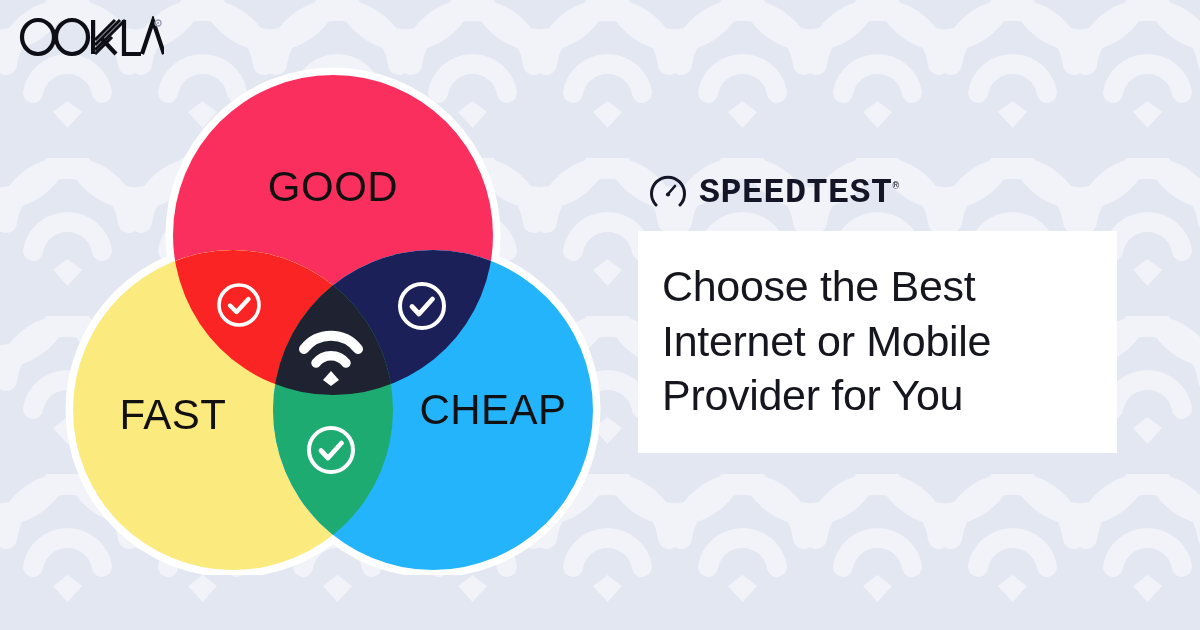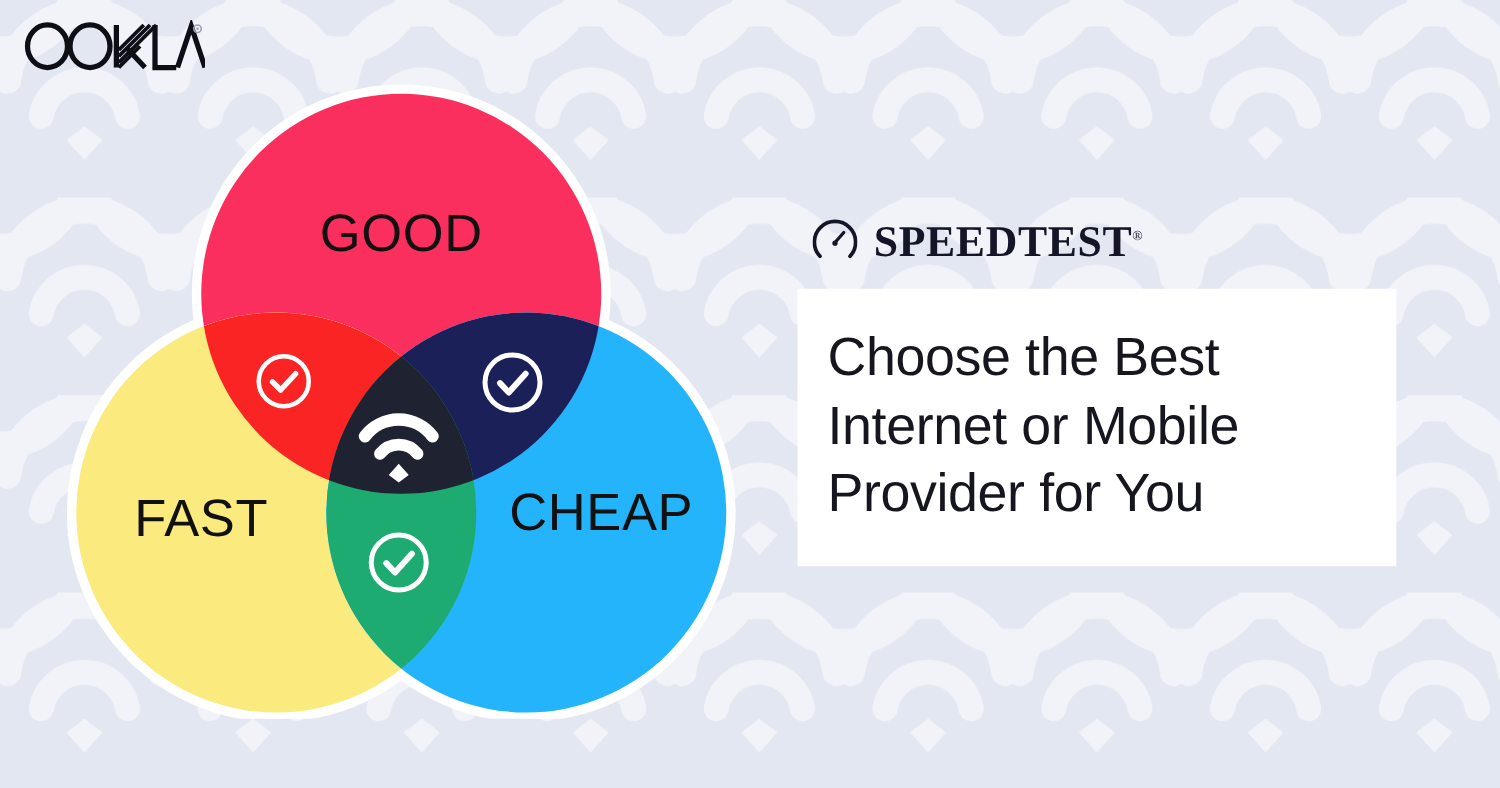--- a/index.html
+++ b/index.html
@@ -37,21 +37,21 @@
     position: absolute;
     left: 16px;
     top: 16px;
     z-index: 5;
     display: block;
   }
 
   
   #venn-wrap {
     position: absolute;
-    left: 36px;
+    left: 48px;
     top: 55px;
     width: 580px;
     height: 520px;
     z-index: 4;
   }
 
   
   #right-col {
     position: absolute;
     left: 638px;
@@ -65,21 +65,21 @@
     align-items: center;
     height: 46px;
     margin-bottom: 15px;
     padding-left: 12px;
   }
   #speedtest-gauge {
     display: block;
     margin-right: 13px;
   }
   #speedtest-word {
-    font-family: Liberation Serif, serif;
+    font-family: Liberation Mono, monospace;
     font-size: 35px;
     font-weight: bold;
     letter-spacing: 0.5px;
     color: #141526;
     line-height: 1;
     white-space: nowrap;
   }
   #speedtest-reg {
     font-size: 11px;
     vertical-align: super;

